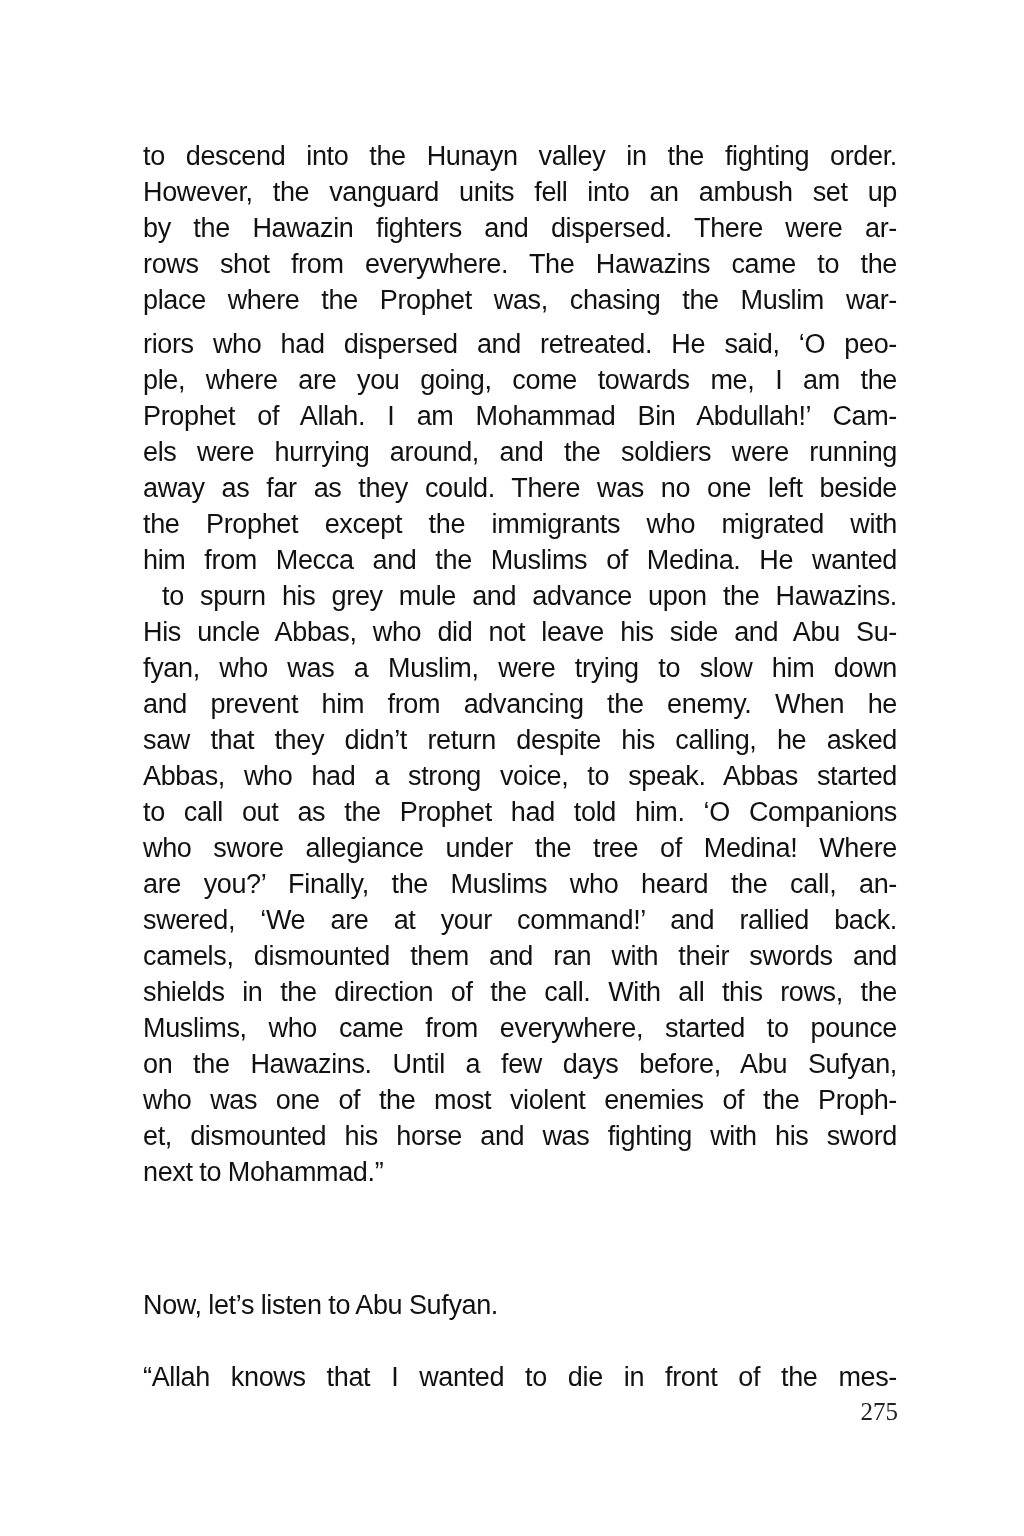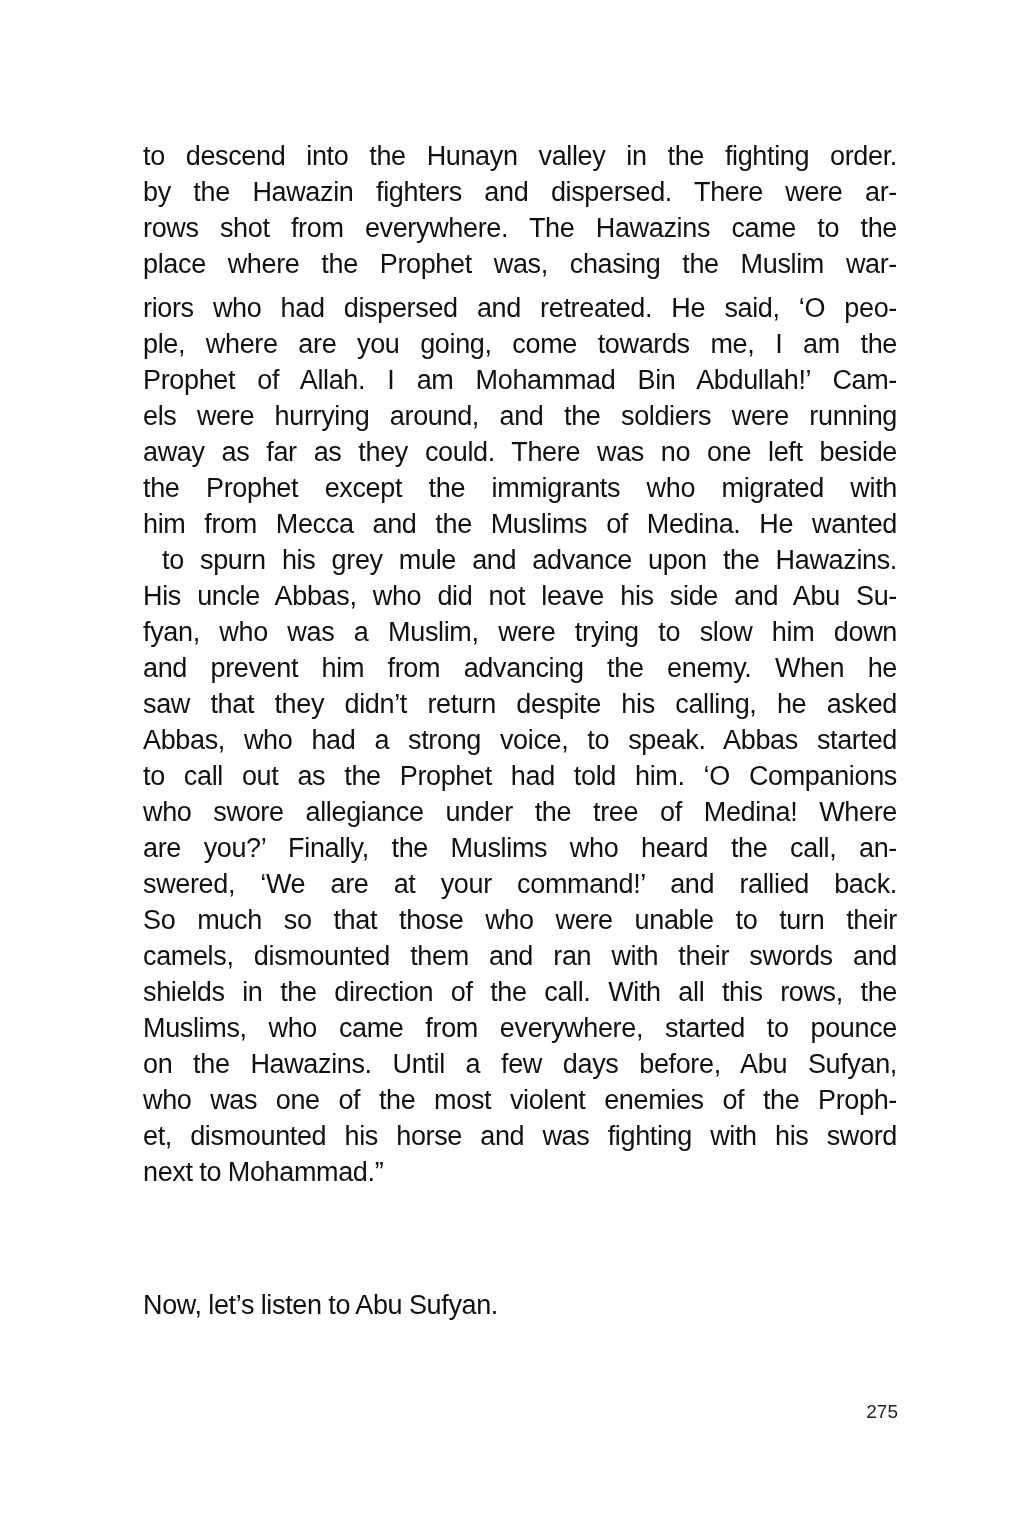--- a/index.html
+++ b/index.html
@@ -40,60 +40,64 @@
     .line.last {
       text-align-last: left;
     }
     #main-paragraph { top: 138px; }
     #intro-line { top: 1287px; }
     #quote-start { top: 1359px; }
     .page-number {
       position: absolute;
       right: 126px;
       top: 1400px;
-      font-size: 19px;
+      font-size: 25px;
       line-height: 24px;
       color: #222222;
+      font-family: Liberation Serif, serif;
     }
   </style>
 </head>
 <body>
 
 <div class="page">
   <div class="text-block" id="main-paragraph">
       <span class="line" style="display: block;">to descend into the Hunayn valley in the fighting order.</span>
+      <span class="line" style="display: block;">However, the vanguard units fell into an ambush set up</span>
       <span class="line" style="display: block;">by the Hawazin fighters and dispersed. There were ar-</span>
       <span class="line" style="display: block;">rows shot from everywhere. The Hawazins came to the</span>
       <span class="line" style="display: block;">place where the Prophet was, chasing the Muslim war-</span>
       <span class="line" style="display: block; margin-top: 8px;">riors who had dispersed and retreated. He said, ‘O peo-</span>
       <span class="line" style="display: block;">ple, where are you going, come towards me, I am the</span>
       <span class="line" style="display: block;">Prophet of Allah. I am Mohammad Bin Abdullah!’ Cam-</span>
       <span class="line" style="display: block;">els were hurrying around, and the soldiers were running</span>
       <span class="line" style="display: block;">away as far as they could. There was no one left beside</span>
       <span class="line" style="display: block;">the Prophet except the immigrants who migrated with</span>
       <span class="line" style="display: block;">him from Mecca and the Muslims of Medina. He wanted</span>
       <span class="line" style="display: block; margin-left: 19px;">to spurn his grey mule and advance upon the Hawazins.</span>
       <span class="line" style="display: block;">His uncle Abbas, who did not leave his side and Abu Su-</span>
       <span class="line" style="display: block;">fyan, who was a Muslim, were trying to slow him down</span>
       <span class="line" style="display: block;">and prevent him from advancing the enemy. When he</span>
       <span class="line" style="display: block;">saw that they didn’t return despite his calling, he asked</span>
       <span class="line" style="display: block;">Abbas, who had a strong voice, to speak. Abbas started</span>
       <span class="line" style="display: block;">to call out as the Prophet had told him. ‘O Companions</span>
       <span class="line" style="display: block;">who swore allegiance under the tree of Medina! Where</span>
       <span class="line" style="display: block;">are you?’ Finally, the Muslims who heard the call, an-</span>
       <span class="line" style="display: block;">swered, ‘We are at your command!’ and rallied back.</span>
-      <span class="line" style="display: block;">So much so that those who were unable to turn their</span>
       <span class="line" style="display: block;">camels, dismounted them and ran with their swords and</span>
       <span class="line" style="display: block;">shields in the direction of the call. With all this rows, the</span>
       <span class="line" style="display: block;">Muslims, who came from everywhere, started to pounce</span>
       <span class="line" style="display: block;">on the Hawazins. Until a few days before, Abu Sufyan,</span>
       <span class="line" style="display: block;">who was one of the most violent enemies of the Proph-</span>
       <span class="line" style="display: block;">et, dismounted his horse and was fighting with his sword</span>
       <span class="line last" style="display: block;">next to Mohammad.”</span>
     </div>
 
   <div class="text-block" id="intro-line">
     <span class="line last" style="display: block;">Now, let’s listen to Abu Sufyan.</span>
   </div>
 
+  <div class="text-block" id="quote-start">
+    <span class="line" style="display: block;">“Allah knows that I wanted to die in front of the mes-</span>
+  </div>
 
   <div class="page-number">275</div>
 </div>
 
 </body></html>

